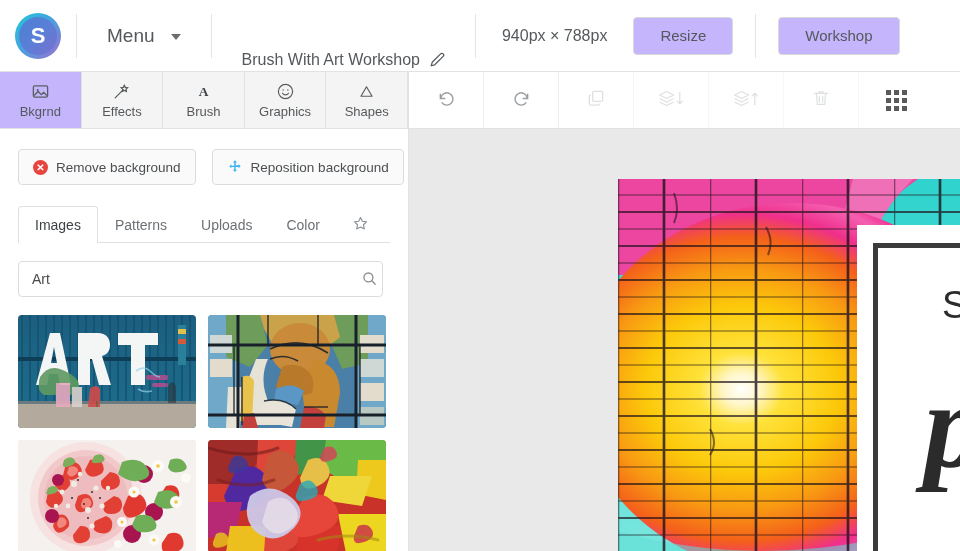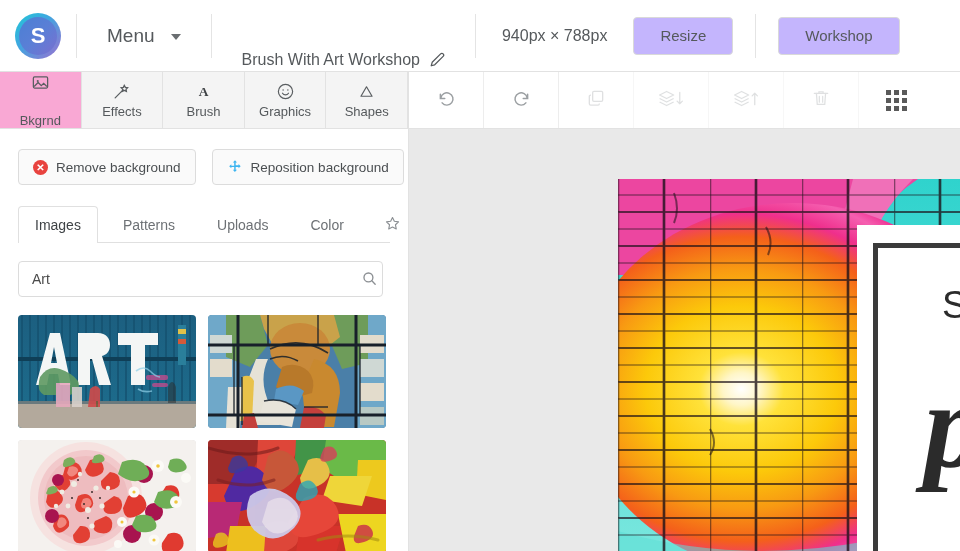--- a/index.html
+++ b/index.html
@@ -61,21 +61,21 @@
   .hdr-btn.dup { margin-left: 22px; }
 
   
   .toolbar { height: 57px; flex: 0 0 57px; display: flex; border-bottom: 1px solid #e2e2e2; background:#fff;}
   .tool-tabs { display: flex; width: 409px; border-right: 1px solid #e2e2e2; }
   .tool-tab {
     flex: 1; display: flex; flex-direction: column; align-items: center; justify-content: center;
     gap: 3px; background: #f4f4f4; border-right: 1px solid #e2e2e2;
     font-size: 13px; color: #55595c; cursor: pointer; position: relative;
   }
-  .tool-tab.active { background: #f9a8d4; justify-content: space-between; }
+  .tool-tab.active { background: #c4b5fd; }
   .tool-tab .ti { height: 20px; display: flex; align-items: center; justify-content: center; }
   .actions { flex: 1; display: flex; align-items: center; }
   .act {
     width: 75px; height: 100%; display: flex; align-items: center; justify-content: center;
     border-right: 1px solid #ededed; cursor: pointer;
   }
   .act:last-child { border-right: none; }
   .act.dim { opacity: 0.45; }
   .grid-icon { display: grid; grid-template-columns: repeat(3, 5px); grid-gap: 3px; }
   .grid-icon i { width: 5px; height: 5px; background: #5a5a5a; display: block; }
@@ -92,21 +92,21 @@
     border: 1px solid #dcdcdc; border-radius: 4px; background: #fafafa;
     font-size: 13.5px; color: #4b4f52; font-family: inherit; cursor: pointer; white-space: nowrap;
   }
   .ic-remove {
     width: 15px; height: 15px; border-radius: 50%; background: #e8433f;
     color:#fff; font-size: 10px; line-height: 15px; text-align: center; font-weight: bold;
   }
   .ic-move { width: 16px; height: 16px; color: #3db5f0; }
 
   .sub-tabs {
-    display: flex; align-items: flex-end; gap: 8px; margin-top: 22px;
+    display: flex; align-items: flex-end; gap: 0; margin-top: 22px;
     border-bottom: 1px solid #e0e0e0; height: 36px;
   }
   .sub-tab {
     padding: 0 16px; height: 36px; display: flex; align-items: center;
     font-size: 14px; color: #6d7175; cursor: pointer;
     border: 1px solid transparent; border-bottom: none; border-radius: 4px 4px 0 0;
     position: relative;
   }
   .sub-tab.active {
     color: #3f4346; background: #fff;

